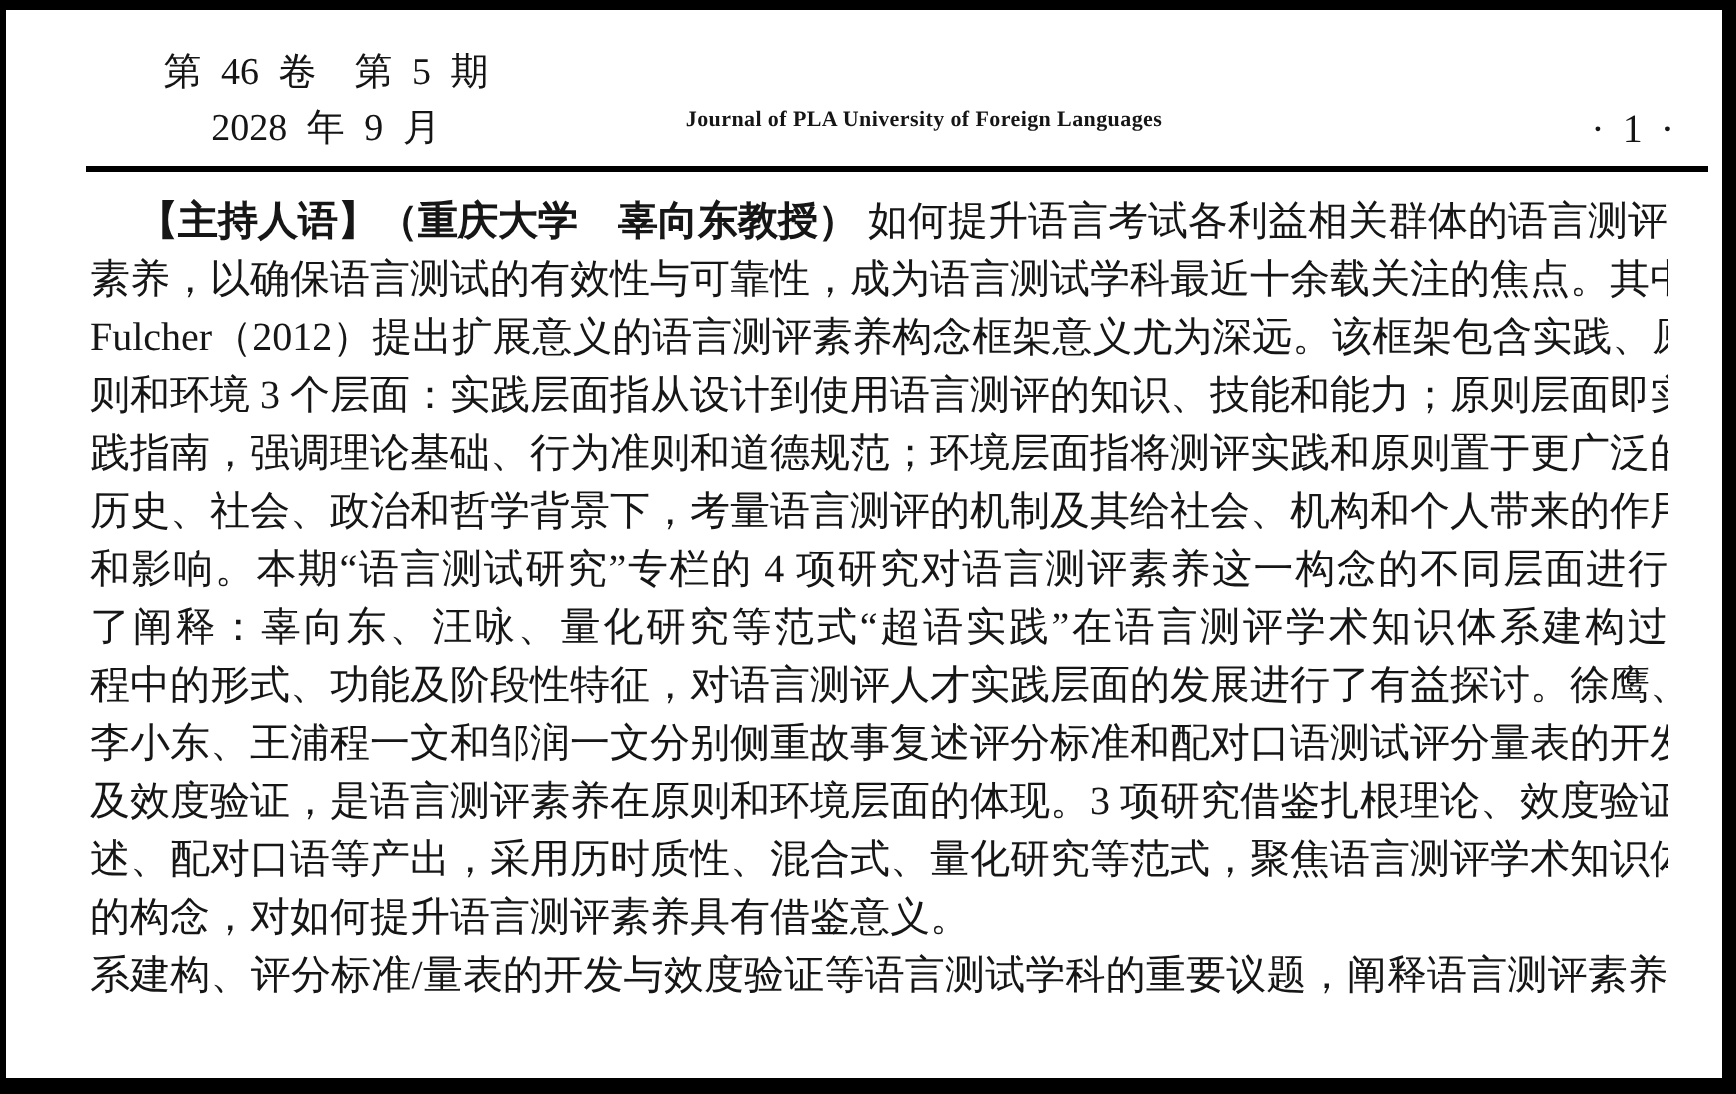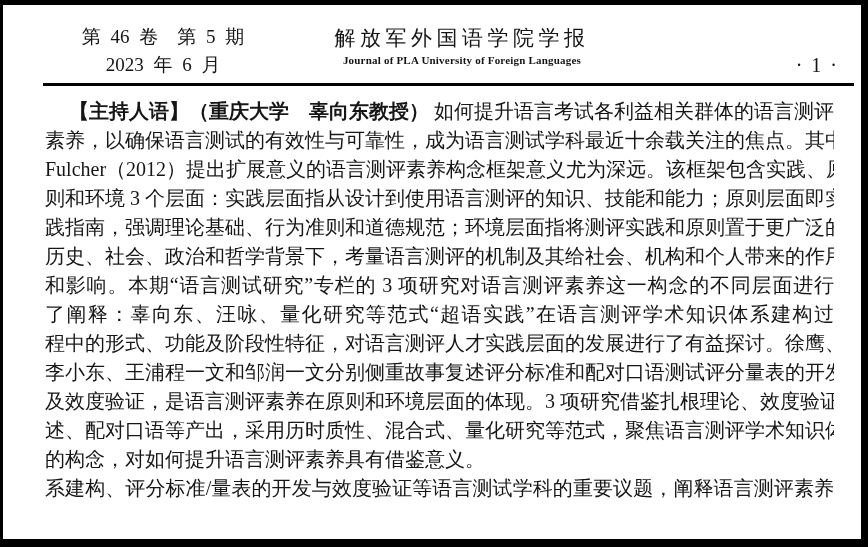--- a/index.html
+++ b/index.html
@@ -94,37 +94,36 @@
     font-weight: 700;
   }
 </style>
 </head>
 <body>
 
 <div class="page">
 
   <div class="header-left">
     <div>第 46 卷　第 5 期</div>
-    <div>2023 年 6 月</div>
+    <div>2028 年 9 月</div>
   </div>
 
-  <div class="journal-title-cn">解放军外国语学院学报</div>
   <div class="journal-title-en">Journal of PLA University of Foreign Languages</div>
   <div class="page-number">· 1 ·</div>
 
   <div class="rule"></div>
 
   <div class="bodytext">
     <div class="line first"><span class="lead">【主持人语】（重庆大学　辜向东教授）</span><span> 如何提升语言考试各利益相关群体的语言测评</span></div>
     <div class="line">素养，以确保语言测试的有效性与可靠性，成为语言测试学科最近十余载关注的焦点。其中</div>
     <div class="line">Fulcher（2012）提出扩展意义的语言测评素养构念框架意义尤为深远。该框架包含实践、原</div>
     <div class="line">则和环境 3 个层面：实践层面指从设计到使用语言测评的知识、技能和能力；原则层面即实</div>
     <div class="line">践指南，强调理论基础、行为准则和道德规范；环境层面指将测评实践和原则置于更广泛的</div>
     <div class="line">历史、社会、政治和哲学背景下，考量语言测评的机制及其给社会、机构和个人带来的作用</div>
-    <div class="line">和影响。本期“语言测试研究”专栏的 3 项研究对语言测评素养这一构念的不同层面进行</div>
+    <div class="line">和影响。本期“语言测试研究”专栏的 4 项研究对语言测评素养这一构念的不同层面进行</div>
     <div class="line">了阐释：辜向东、汪咏、量化研究等范式“超语实践”在语言测评学术知识体系建构过</div>
     <div class="line">程中的形式、功能及阶段性特征，对语言测评人才实践层面的发展进行了有益探讨。徐鹰、</div>
     <div class="line">李小东、王浦程一文和邹润一文分别侧重故事复述评分标准和配对口语测试评分量表的开发</div>
     <div class="line">及效度验证，是语言测评素养在原则和环境层面的体现。3 项研究借鉴扎根理论、效度验证</div>
     <div class="line">述、配对口语等产出，采用历时质性、混合式、量化研究等范式，聚焦语言测评学术知识体</div>
     <div class="line last">的构念，对如何提升语言测评素养具有借鉴意义。</div>
     <div class="line">系建构、评分标准/量表的开发与效度验证等语言测试学科的重要议题，阐释语言测评素养</div>
   </div>
 
 </div>

